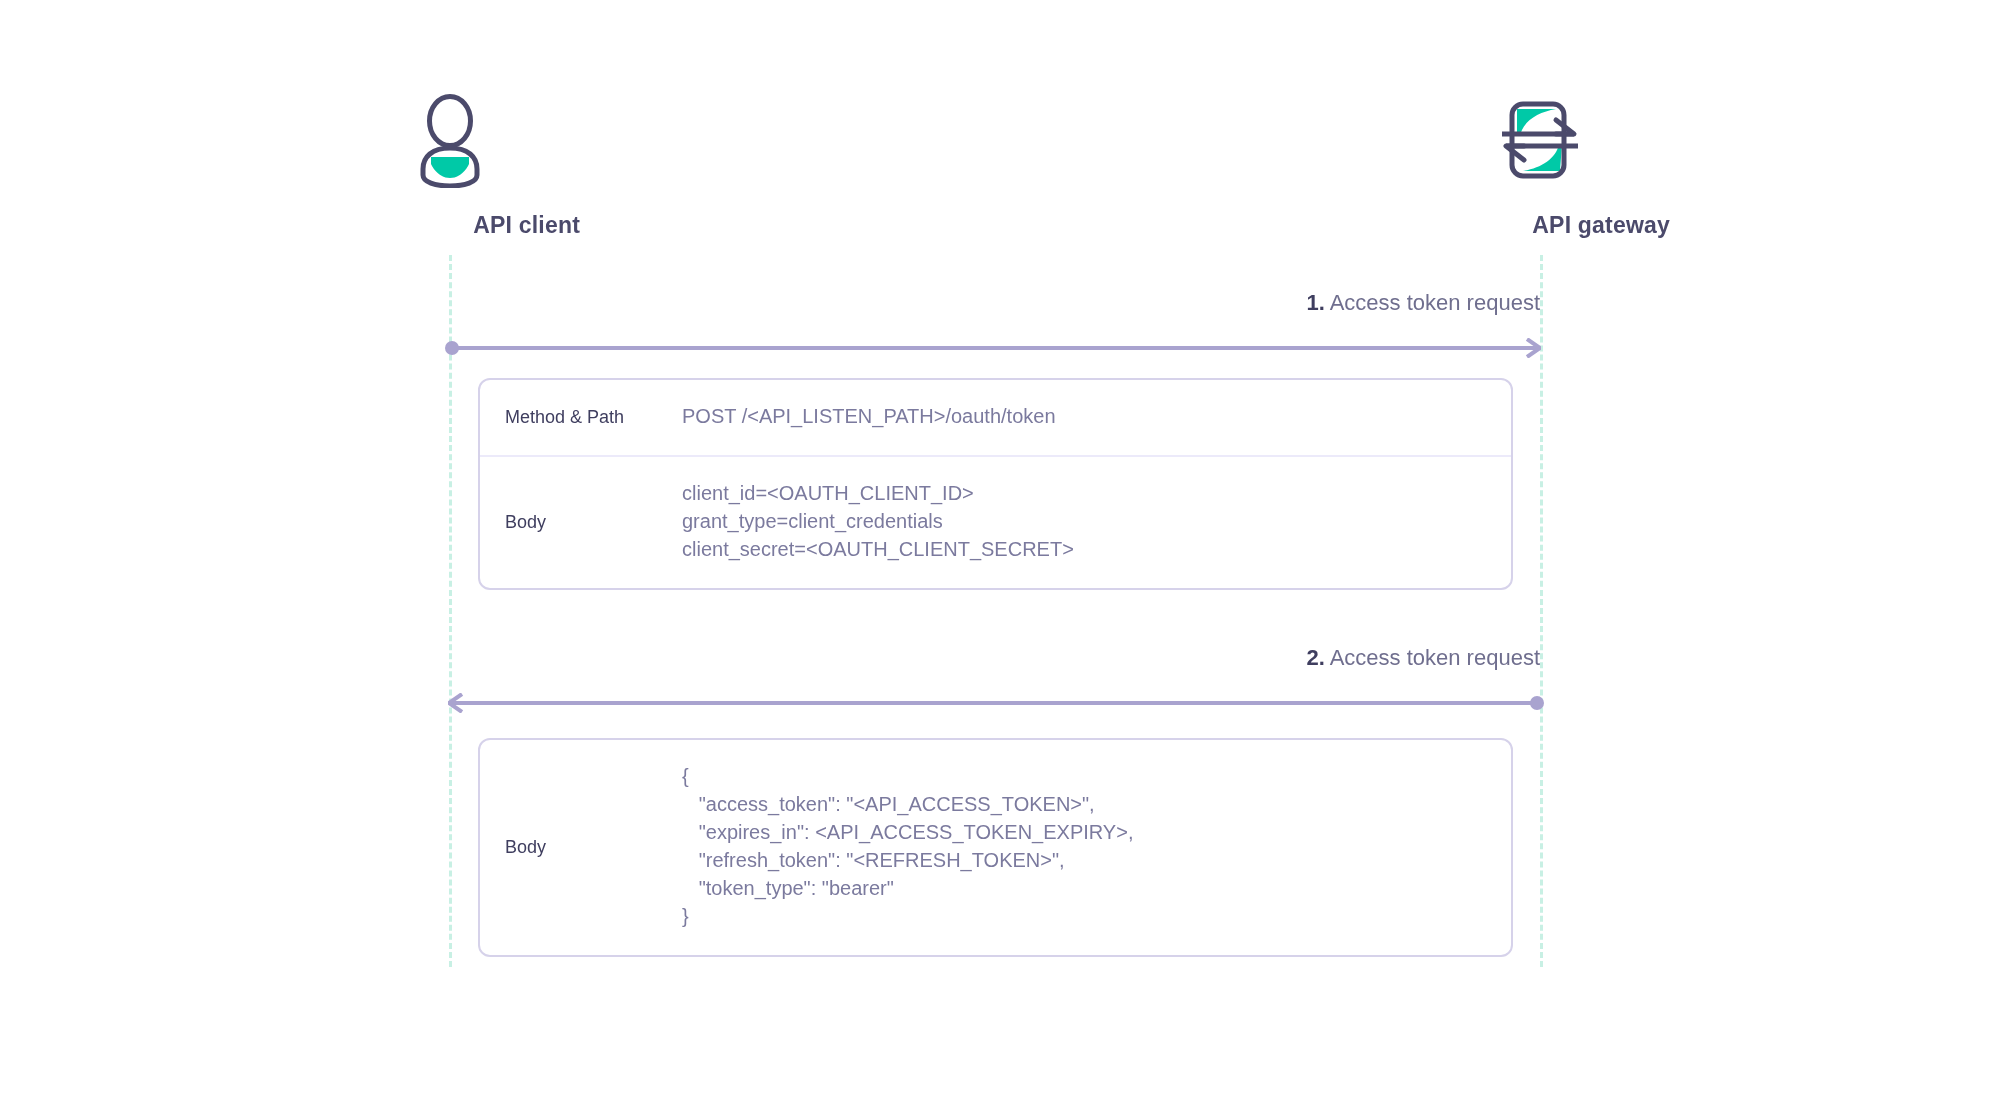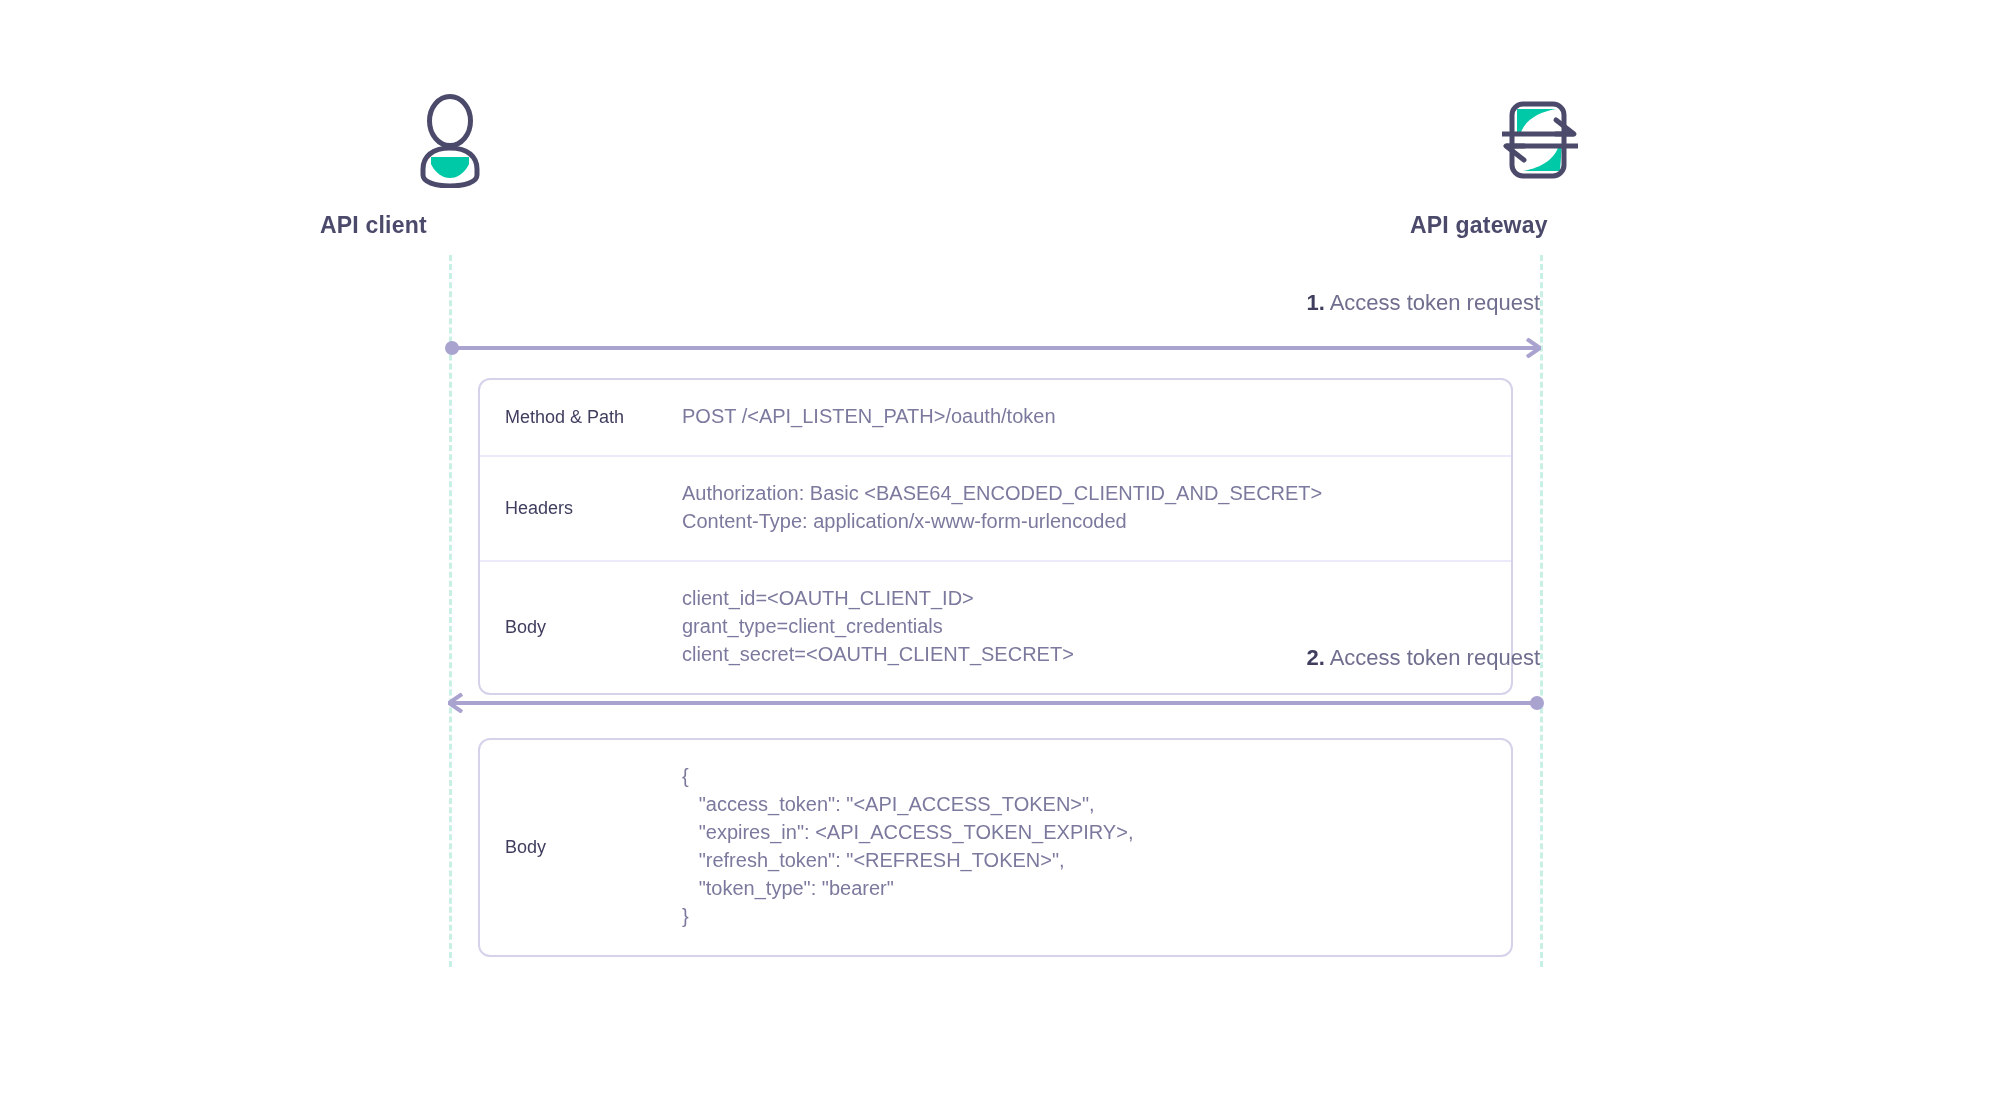--- a/index.html
+++ b/index.html
@@ -20,21 +20,21 @@
     left: 0;
     top: 0;
     width: 2000px;
     height: 1094px;
   }
 
   
   .actor {
     position: absolute;
     width: 260px;
-    text-align: left;
+    text-align: right;
   }
   .actor-icon {
     height: 100px;
     display: flex;
     align-items: center;
     justify-content: center;
   }
   .actor-label {
     margin-top: 22px;
     font-size: 23px;
@@ -218,27 +218,20 @@
 
   <div class="detail-table" id="table-1">
 
     <div class="detail-row">
       <div class="detail-key">Method &amp; Path</div>
       <div class="detail-val">
         <span class="line">POST /&lt;API_LISTEN_PATH&gt;/oauth/token</span>
       </div>
     </div>
 
-    <div class="detail-row">
-      <div class="detail-key">Headers</div>
-      <div class="detail-val">
-        <span class="line">Authorization: Basic &lt;BASE64_ENCODED_CLIENTID_AND_SECRET&gt;</span>
-        <span class="line">Content-Type: application/x-www-form-urlencoded</span>
-      </div>
-    </div>
 
     <div class="detail-row">
       <div class="detail-key">Body</div>
       <div class="detail-val">
         <span class="line">client_id=&lt;OAUTH_CLIENT_ID&gt;</span>
         <span class="line">grant_type=client_credentials</span>
         <span class="line">client_secret=&lt;OAUTH_CLIENT_SECRET&gt;</span>
       </div>
     </div>
 

